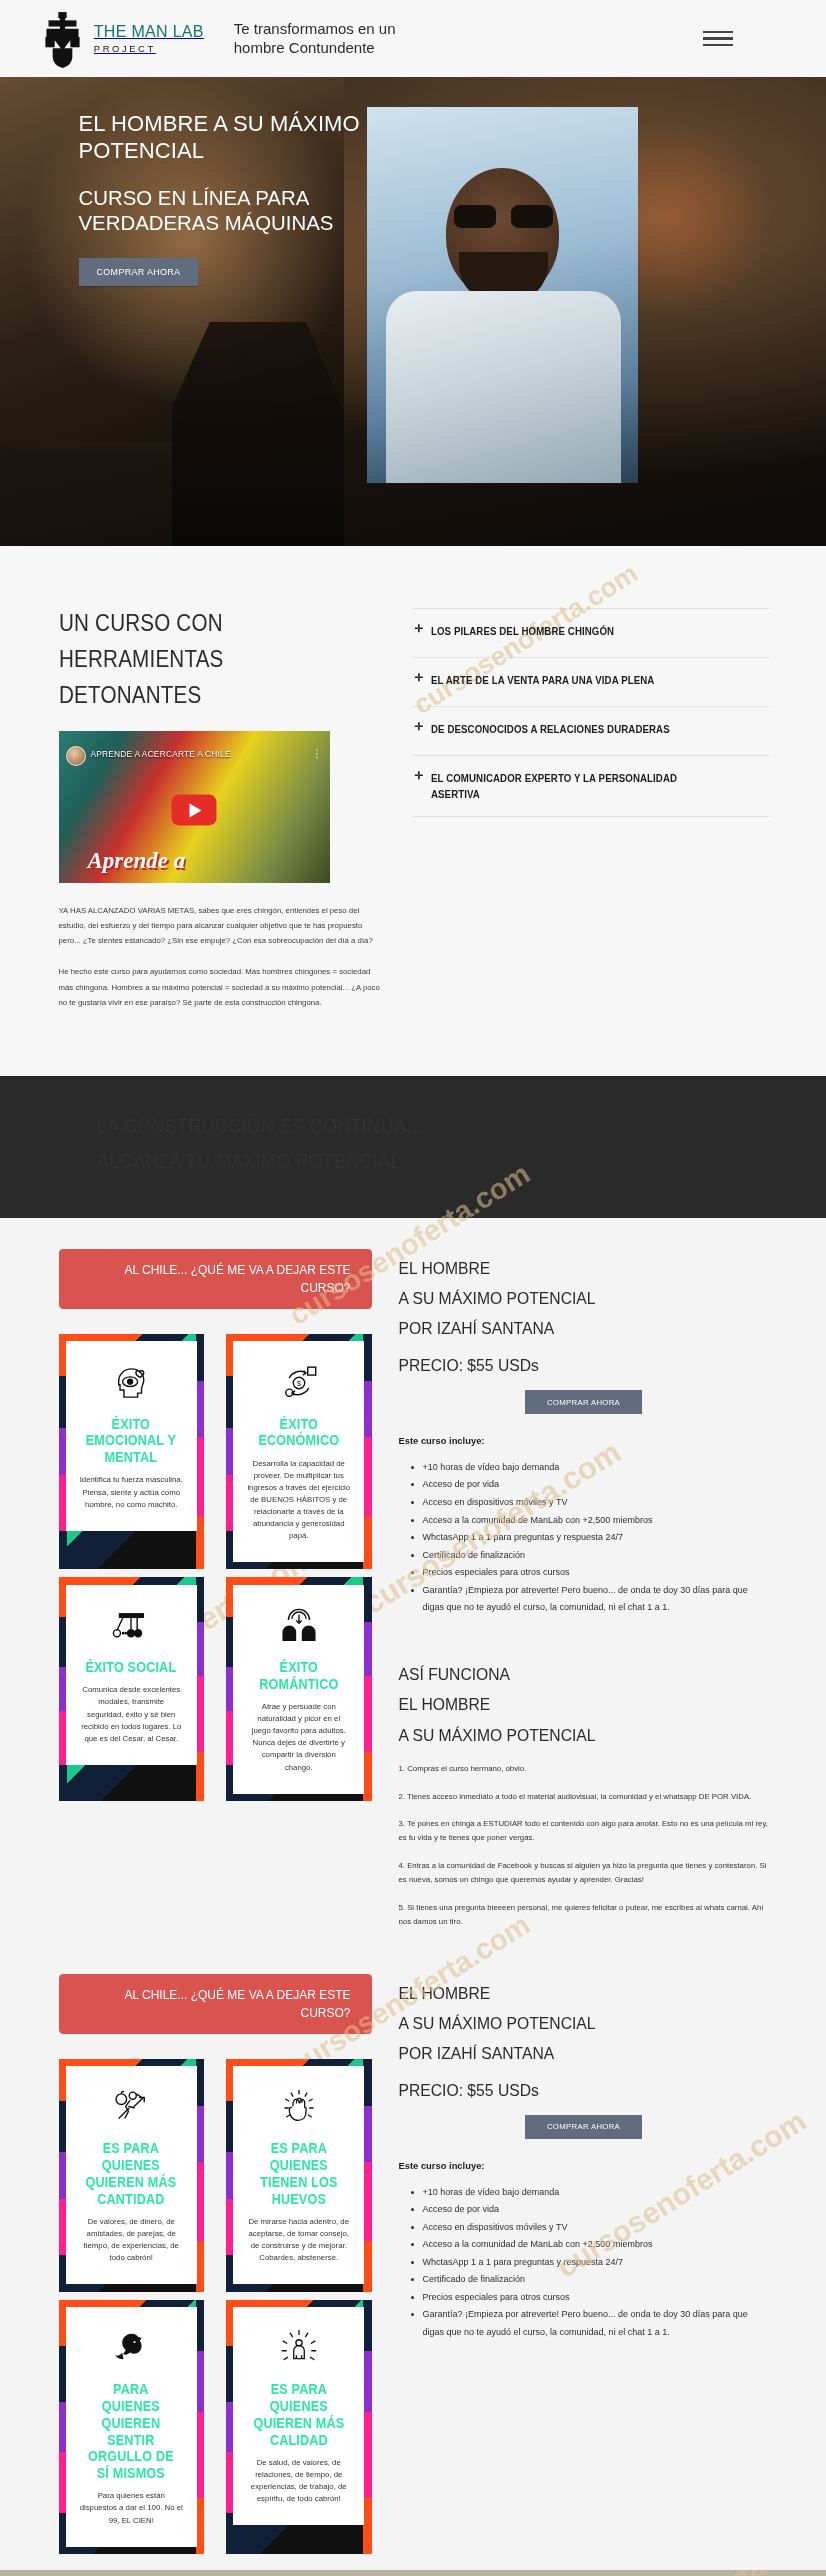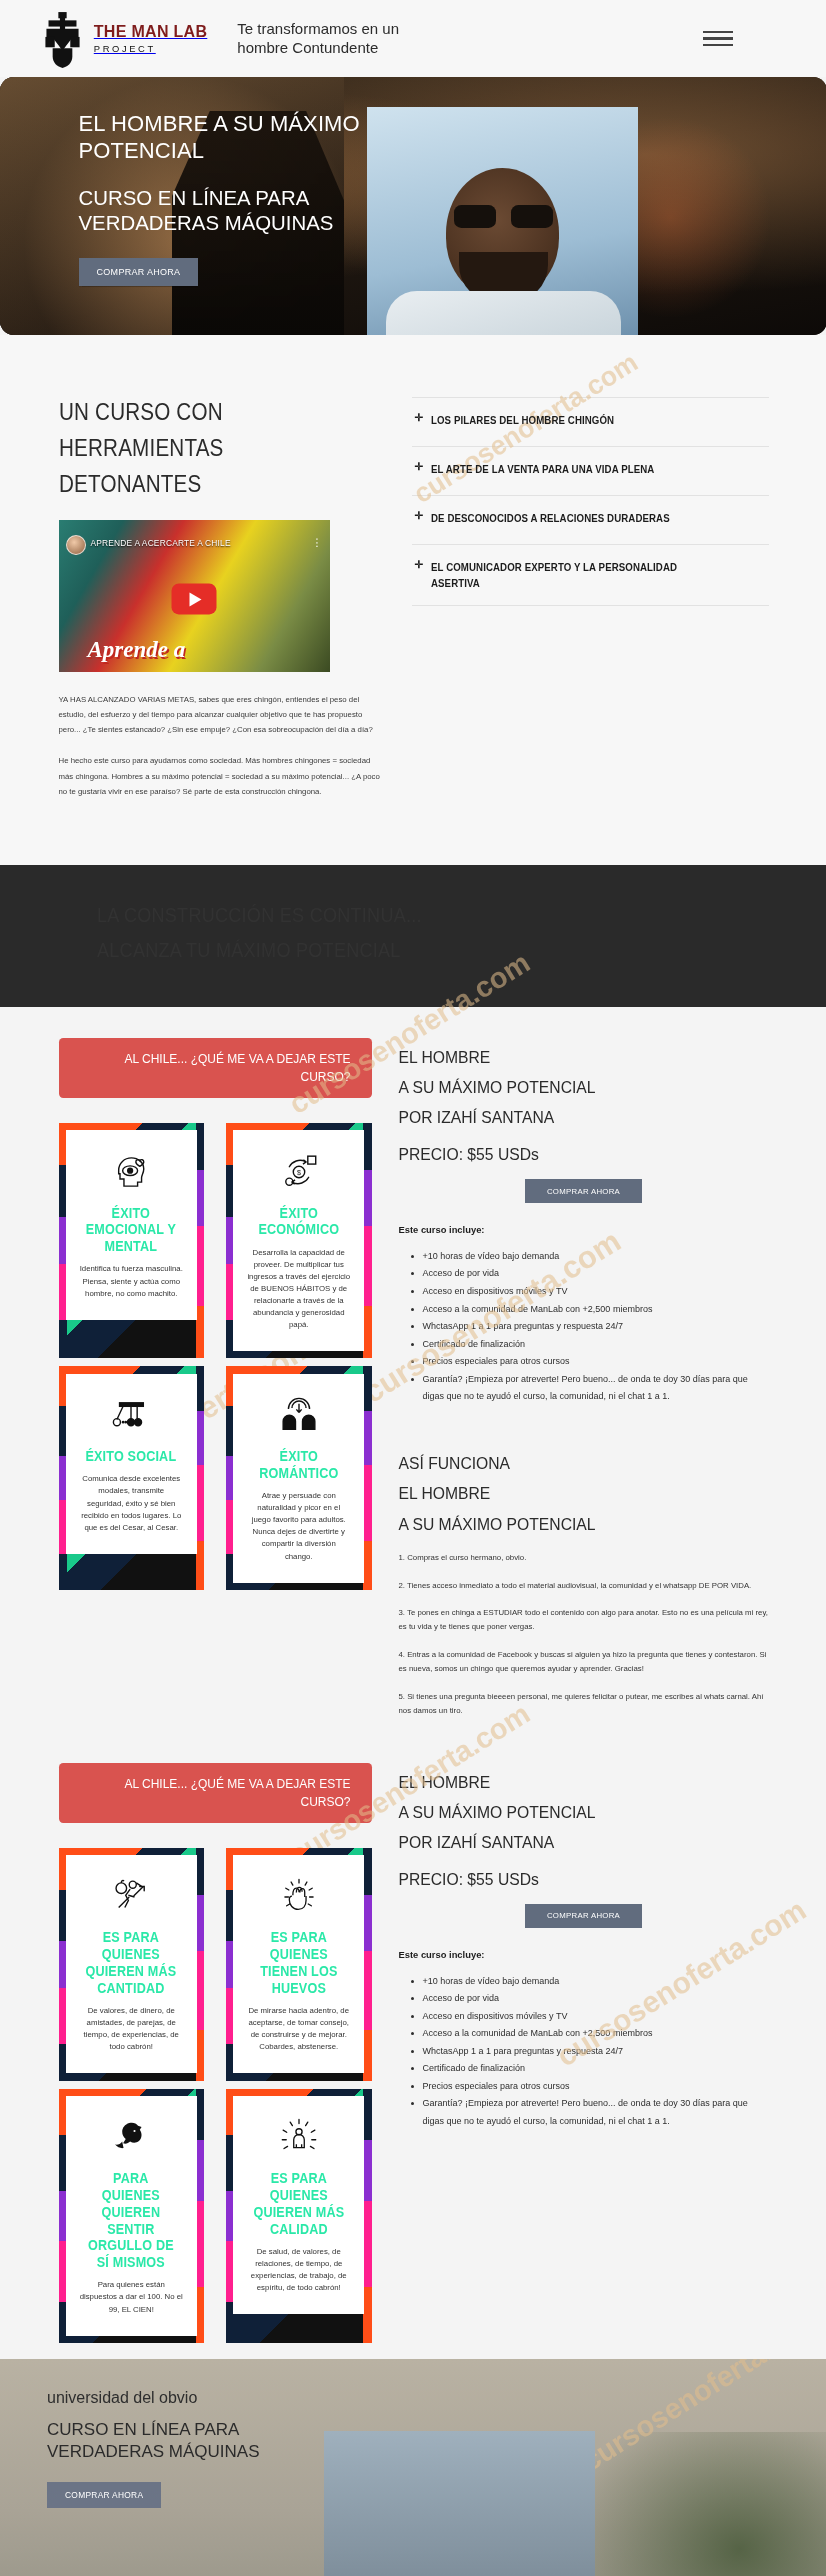--- a/index.html
+++ b/index.html
@@ -18,21 +18,21 @@
     height: 77px;
     display: flex;
     align-items: center;
     padding: 0 31px;
     position: relative;
   }
   .brand { display: flex; align-items: center; gap: 9.4px; margin-left: 10.4px; }
   .brand-mark { width: 43px; height: 58px; display:block; }
   .brand-text { display: flex; flex-direction: column; }
   .brand-name {
-    font-size: 16px; font-weight: bold; letter-spacing: 0.3px; color:#7f1d1d;
+    font-size: 16px; font-weight: normal; letter-spacing: 0.3px; color:#0f766e;
     line-height: 1.1;
   }
   .brand-sub {
     font-size: 9.4px; letter-spacing: 2.6px; color:#111; text-align:left;
     margin-top: 2.1px;
   }
   .header-tagline {
     margin-left: 30px;
     font-size: 15px;
     line-height: 1.22;
@@ -45,24 +45,23 @@
     margin-right: 63px;
     width: 30px; height: 15.7px;
     display: flex; flex-direction: column; justify-content: space-between;
     cursor: pointer;
   }
   .hamburger span { display:block; height: 2.1px; background:#444; width:100%; }
 
   
   .hero {
     position: relative;
-    height: 258px;
+    height: 469px;
     overflow: hidden;
     background: linear-gradient(180deg,#2b1f14 0%, #1a1410 100%);
-    border-radius: 14px;
   }
   .hero-bg {
     position:absolute; inset:0;
     background:
       radial-gradient(ellipse at 18% 42%, rgba(205,140,80,.45) 0%, rgba(0,0,0,0) 48%),
       radial-gradient(ellipse at 78% 30%, rgba(255,180,110,.35) 0%, rgba(0,0,0,0) 55%),
       linear-gradient(170deg, #3a2c1d 0%, #231a12 45%, #0d0a08 100%);
   }
   .hero-left-photo {
     position:absolute; left:0; top:0; width:344px; height:365px;

